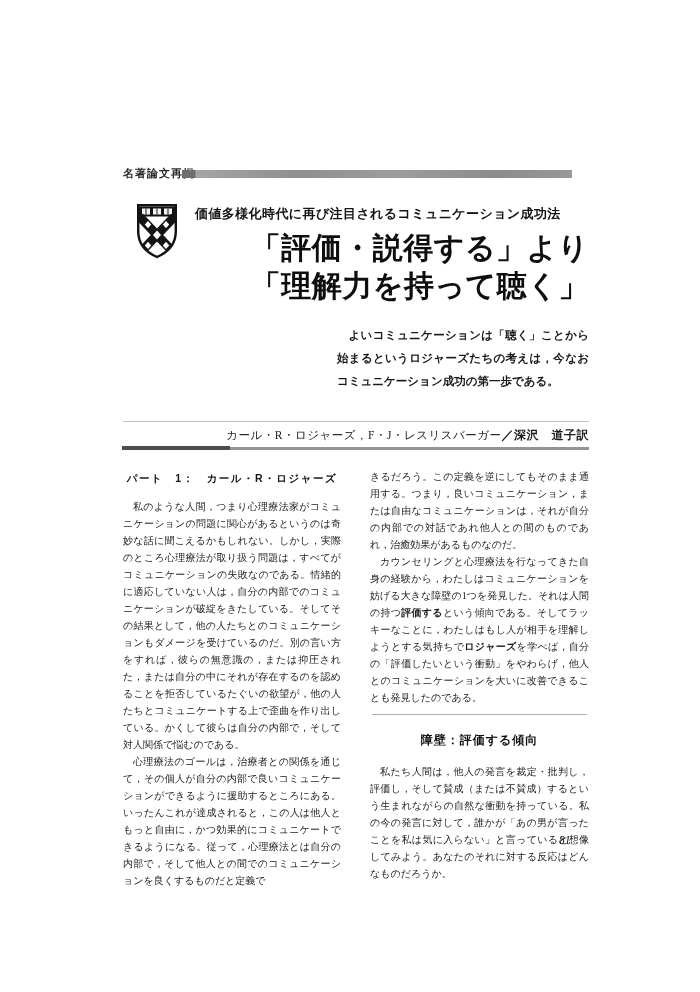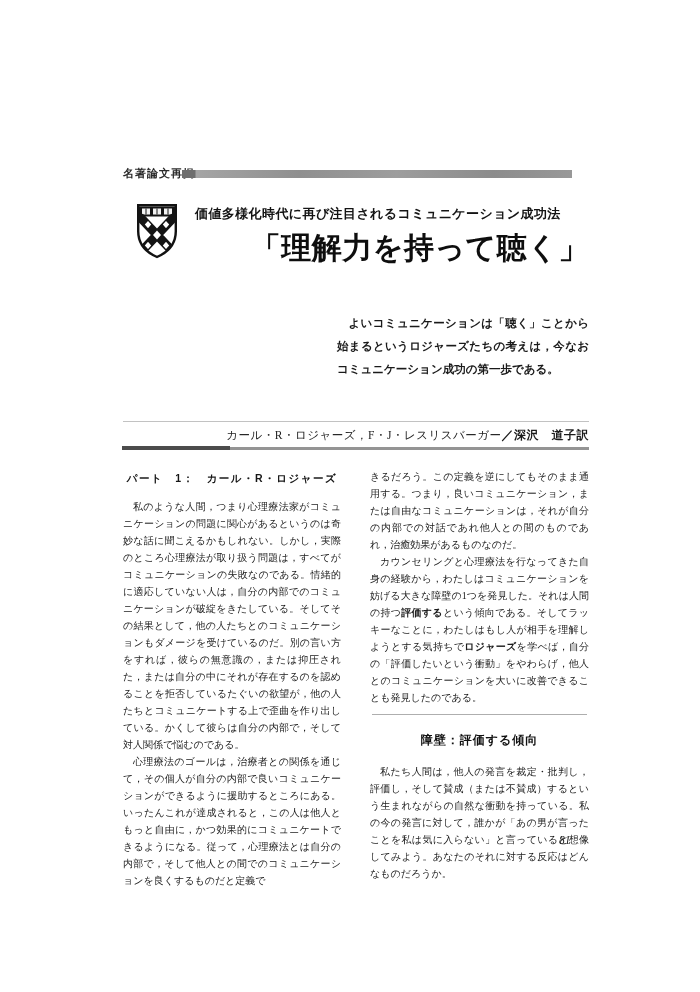--- a/index.html
+++ b/index.html
@@ -12,21 +12,21 @@
     font-weight:bold;font-size:11px;letter-spacing:1px;color:#2a2a2a;}
   .kicker-bar{position:absolute;left:182px;top:170px;width:390px;height:8px;
     background:linear-gradient(90deg,#6e6e6e 0px,#6e6e6e 13px,#a5a5a5 14px,#8f8f8f 30%,#9d9d9d 55%,#8c8c8c 80%,#989898 100%);}
   
   .logo{position:absolute;left:136px;top:203px;width:42px;height:56px;}
   
   .topic{position:absolute;left:195px;top:205px;width:396px;font-size:13px;font-weight:bold;
     letter-spacing:0.4px;color:#141414;}
   .title{position:absolute;right:111px;top:229px;text-align:right;font-size:30px;line-height:38px;
     font-weight:bold;letter-spacing:0.5px;color:#0e0e0e;white-space:nowrap;}
-  .lead{position:absolute;right:111px;top:312px;width:252px;
+  .lead{position:absolute;right:111px;top:324px;width:252px;
     font-family:"Liberation Sans","DejaVu Sans",sans-serif;font-weight:bold;font-size:11.5px;
     line-height:23px;text-align:justify;text-indent:1em;color:#1a1a1a;}
   
   .rule-thin{position:absolute;left:123px;top:421px;width:466px;height:1px;background:#c2c2c2;}
   .author-row{position:absolute;right:111px;top:427px;white-space:nowrap;font-size:11.5px;
     letter-spacing:0.5px;color:#222;}
   .author-row .translator{font-family:"Liberation Sans","DejaVu Sans",sans-serif;
     font-weight:bold;font-size:12px;color:#1a1a1a;}
   .rule-thick-dark{position:absolute;left:122px;top:446px;width:108px;height:4px;background:#4c4c4c;}
   .rule-thick-gray{position:absolute;left:230px;top:447px;width:359px;height:3px;background:#949494;}
@@ -75,20 +75,21 @@
         <path d="M30,18 l3.2,3.6 -3.2,3.6 -3.2,-3.6 z" fill="#ffffff"></path>
         <path d="M12,38.8 l3.2,3.6 -3.2,3.6 -3.2,-3.6 z" fill="#ffffff"></path>
         <path d="M30,38.8 l3.2,3.6 -3.2,3.6 -3.2,-3.6 z" fill="#ffffff"></path>
       </g>
     </svg>
   </div>
 
   <div class="topic">価値多様化時代に再び注目されるコミュニケーション成功法</div>
 
   <div class="title">
+    <div>「評価・説得する」より</div>
     <div>「理解力を持って聴く」</div>
   </div>
 
   <div class="lead">よいコミュニケーションは「聴く」ことから始まるというロジャーズたちの考えは，今なおコミュニケーション成功の第一歩である。</div>
 
   <div class="rule-thin"></div>
   <div class="author-row"><span>カール・R・ロジャーズ，F・J・レスリスバーガー</span><span class="translator">／深沢　道子訳</span></div>
   <div class="rule-thick-dark"></div>
   <div class="rule-thick-gray"></div>
 

